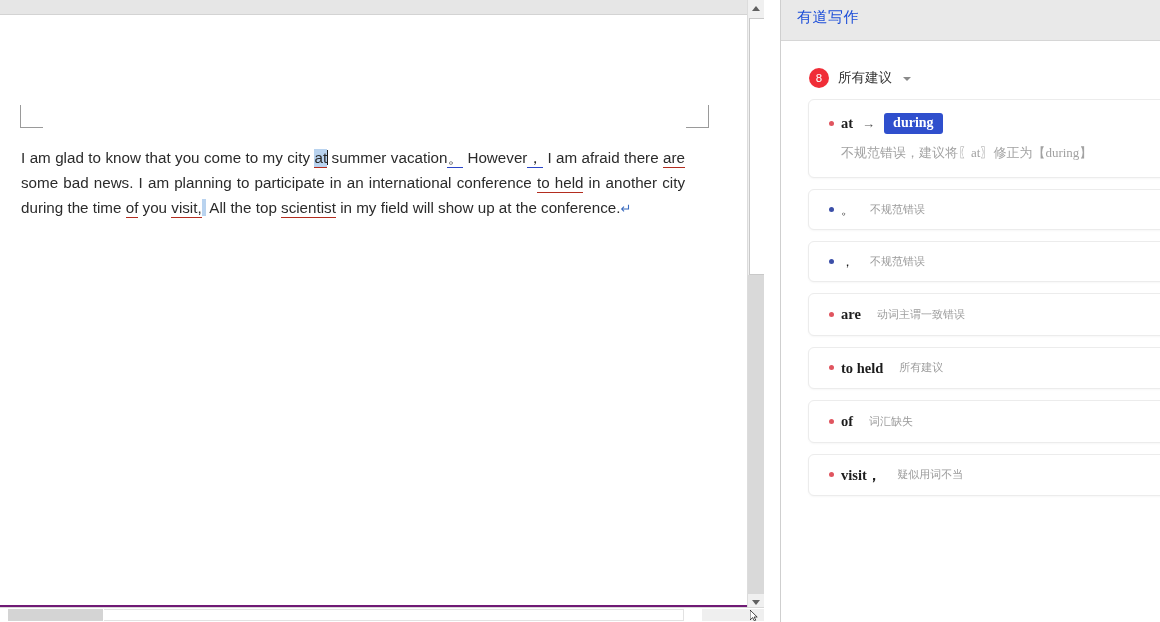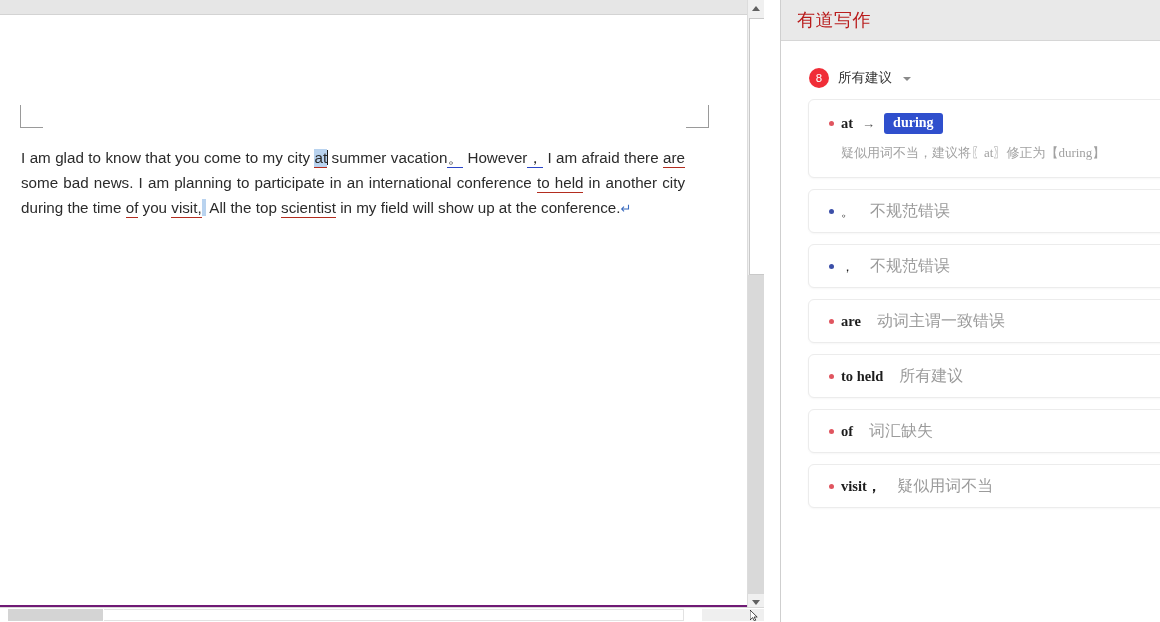--- a/index.html
+++ b/index.html
@@ -196,22 +196,22 @@
   #side-titlebar {
     position: absolute;
     left: 0; top: 0;
     width: 380px; height: 40px;
     background: #e9e9e9;
     border-bottom: 1px solid #d6d6d6;
   }
   #side-title {
     position: absolute;
     left: 16px; top: 8px;
-    font-size: 18px;
-    color: #b91c1c;
+    font-size: 15px;
+    color: #1d4ed8;
     font-family: "Liberation Sans", sans-serif;
     letter-spacing: 0.5px;
   }
 
   #side-body {
     position: absolute;
     left: 0; top: 41px;
     width: 380px;
     height: 581px;
     background: #ffffff;
@@ -301,21 +301,21 @@
     background: #2f4fcd;
     color: #ffffff;
     font-family: "Liberation Serif", serif;
     font-weight: 600;
     font-size: 14px;
     border-radius: 3px;
     padding: 2px 9px 3px 9px;
     line-height: 1.15;
   }
   .err-type {
-    font-size: 16px;
+    font-size: 11px;
     color: #9b9b9b;
     margin-left: 9px;
     font-family: "Liberation Sans", sans-serif;
   }
   .card-desc {
     margin-top: 10px;
     margin-left: 12px;
     font-size: 13px;
     color: #a2a2a2;
     font-family: "Liberation Sans", sans-serif;
@@ -379,21 +379,21 @@
 
       <div id="cards">
 
         <div class="card tall">
           <div class="card-head">
             <span class="dot red"></span>
             <span class="term">at</span>
             <span class="arrow-glyph">→</span>
             <span class="pill">during</span>
           </div>
-          <div class="card-desc"><span>疑似用词不当，建议将〖</span><span class="inl">at</span><span>〗修正为【</span><span class="inl">during</span><span>】</span></div>
+          <div class="card-desc"><span>不规范错误，建议将〖</span><span class="inl">at</span><span>〗修正为【</span><span class="inl">during</span><span>】</span></div>
         </div>
 
         <div class="card">
           <div class="card-head">
             <span class="dot blue"></span>
             <span class="term punct">。</span>
             <span class="err-type">不规范错误</span>
           </div>
         </div>
 

